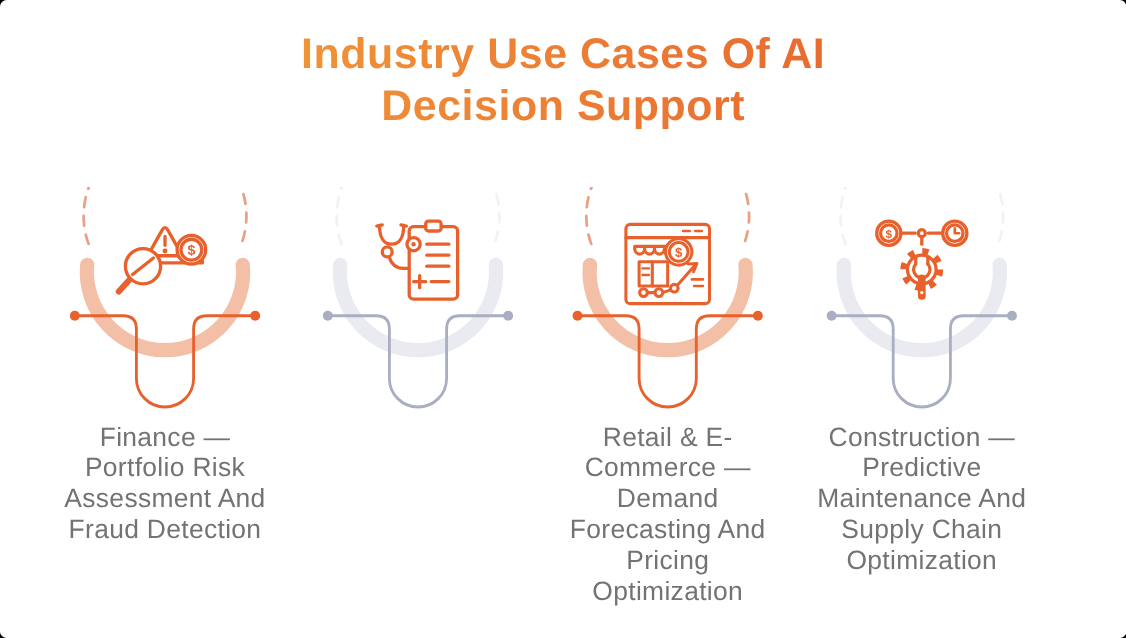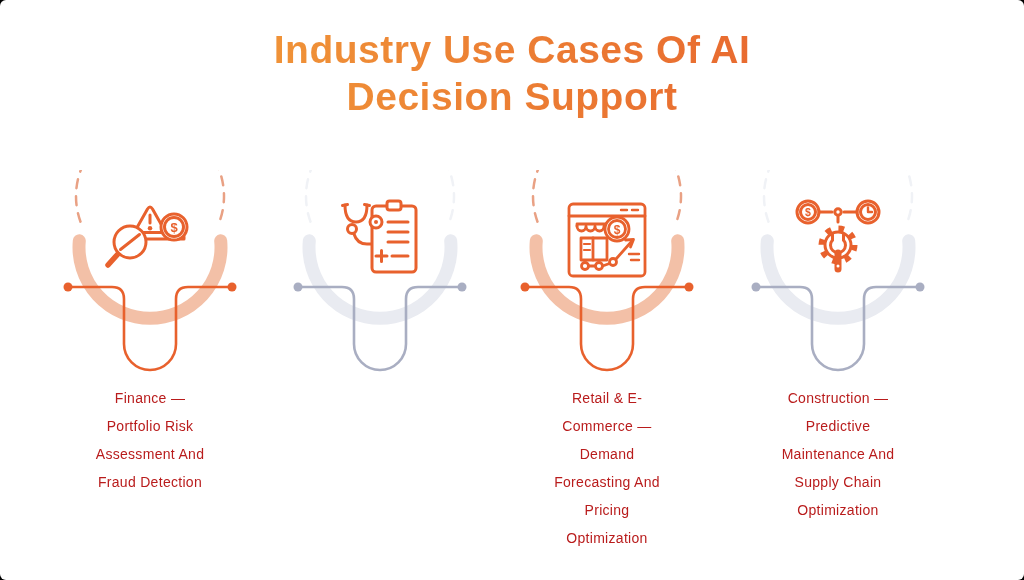--- a/index.html
+++ b/index.html
@@ -13,22 +13,22 @@
     text-align:center;font-size:39px;font-weight:bold;line-height:47px;
     letter-spacing:.5px;white-space:pre-line;margin:0;
     color:#EA6A2F;
     -webkit-background-clip:text;background-clip:text;
     -webkit-text-fill-color:transparent;
   }
   .card{position:absolute;top:170px;width:214px;}
   .unit-wrap{position:relative;width:190px;margin:0 auto;height:205px;}
   .icon-svg{position:absolute;left:45px;top:26px;}
   .card-label{
-    margin-top:9px;text-align:center;font-size:14px;line-height:28px;
-    color:#b91c1c;letter-spacing:.3px;white-space:pre-line;
+    margin-top:9px;text-align:center;font-size:24px;line-height:28px;
+    color:#737373;letter-spacing:.3px;white-space:pre-line;
   }
   .c0{left:43px;} .c1{left:273px;} .c2{left:500px;} .c3{left:731px;}
   svg{display:block;}
 </style>
 </head>
 <body>
 
 <div class="surface">
 
   <h1 class="title" id="main-title" style="background-image: linear-gradient(90deg, rgb(244, 169, 60), rgb(228, 84, 43));">Industry Use Cases Of AI

